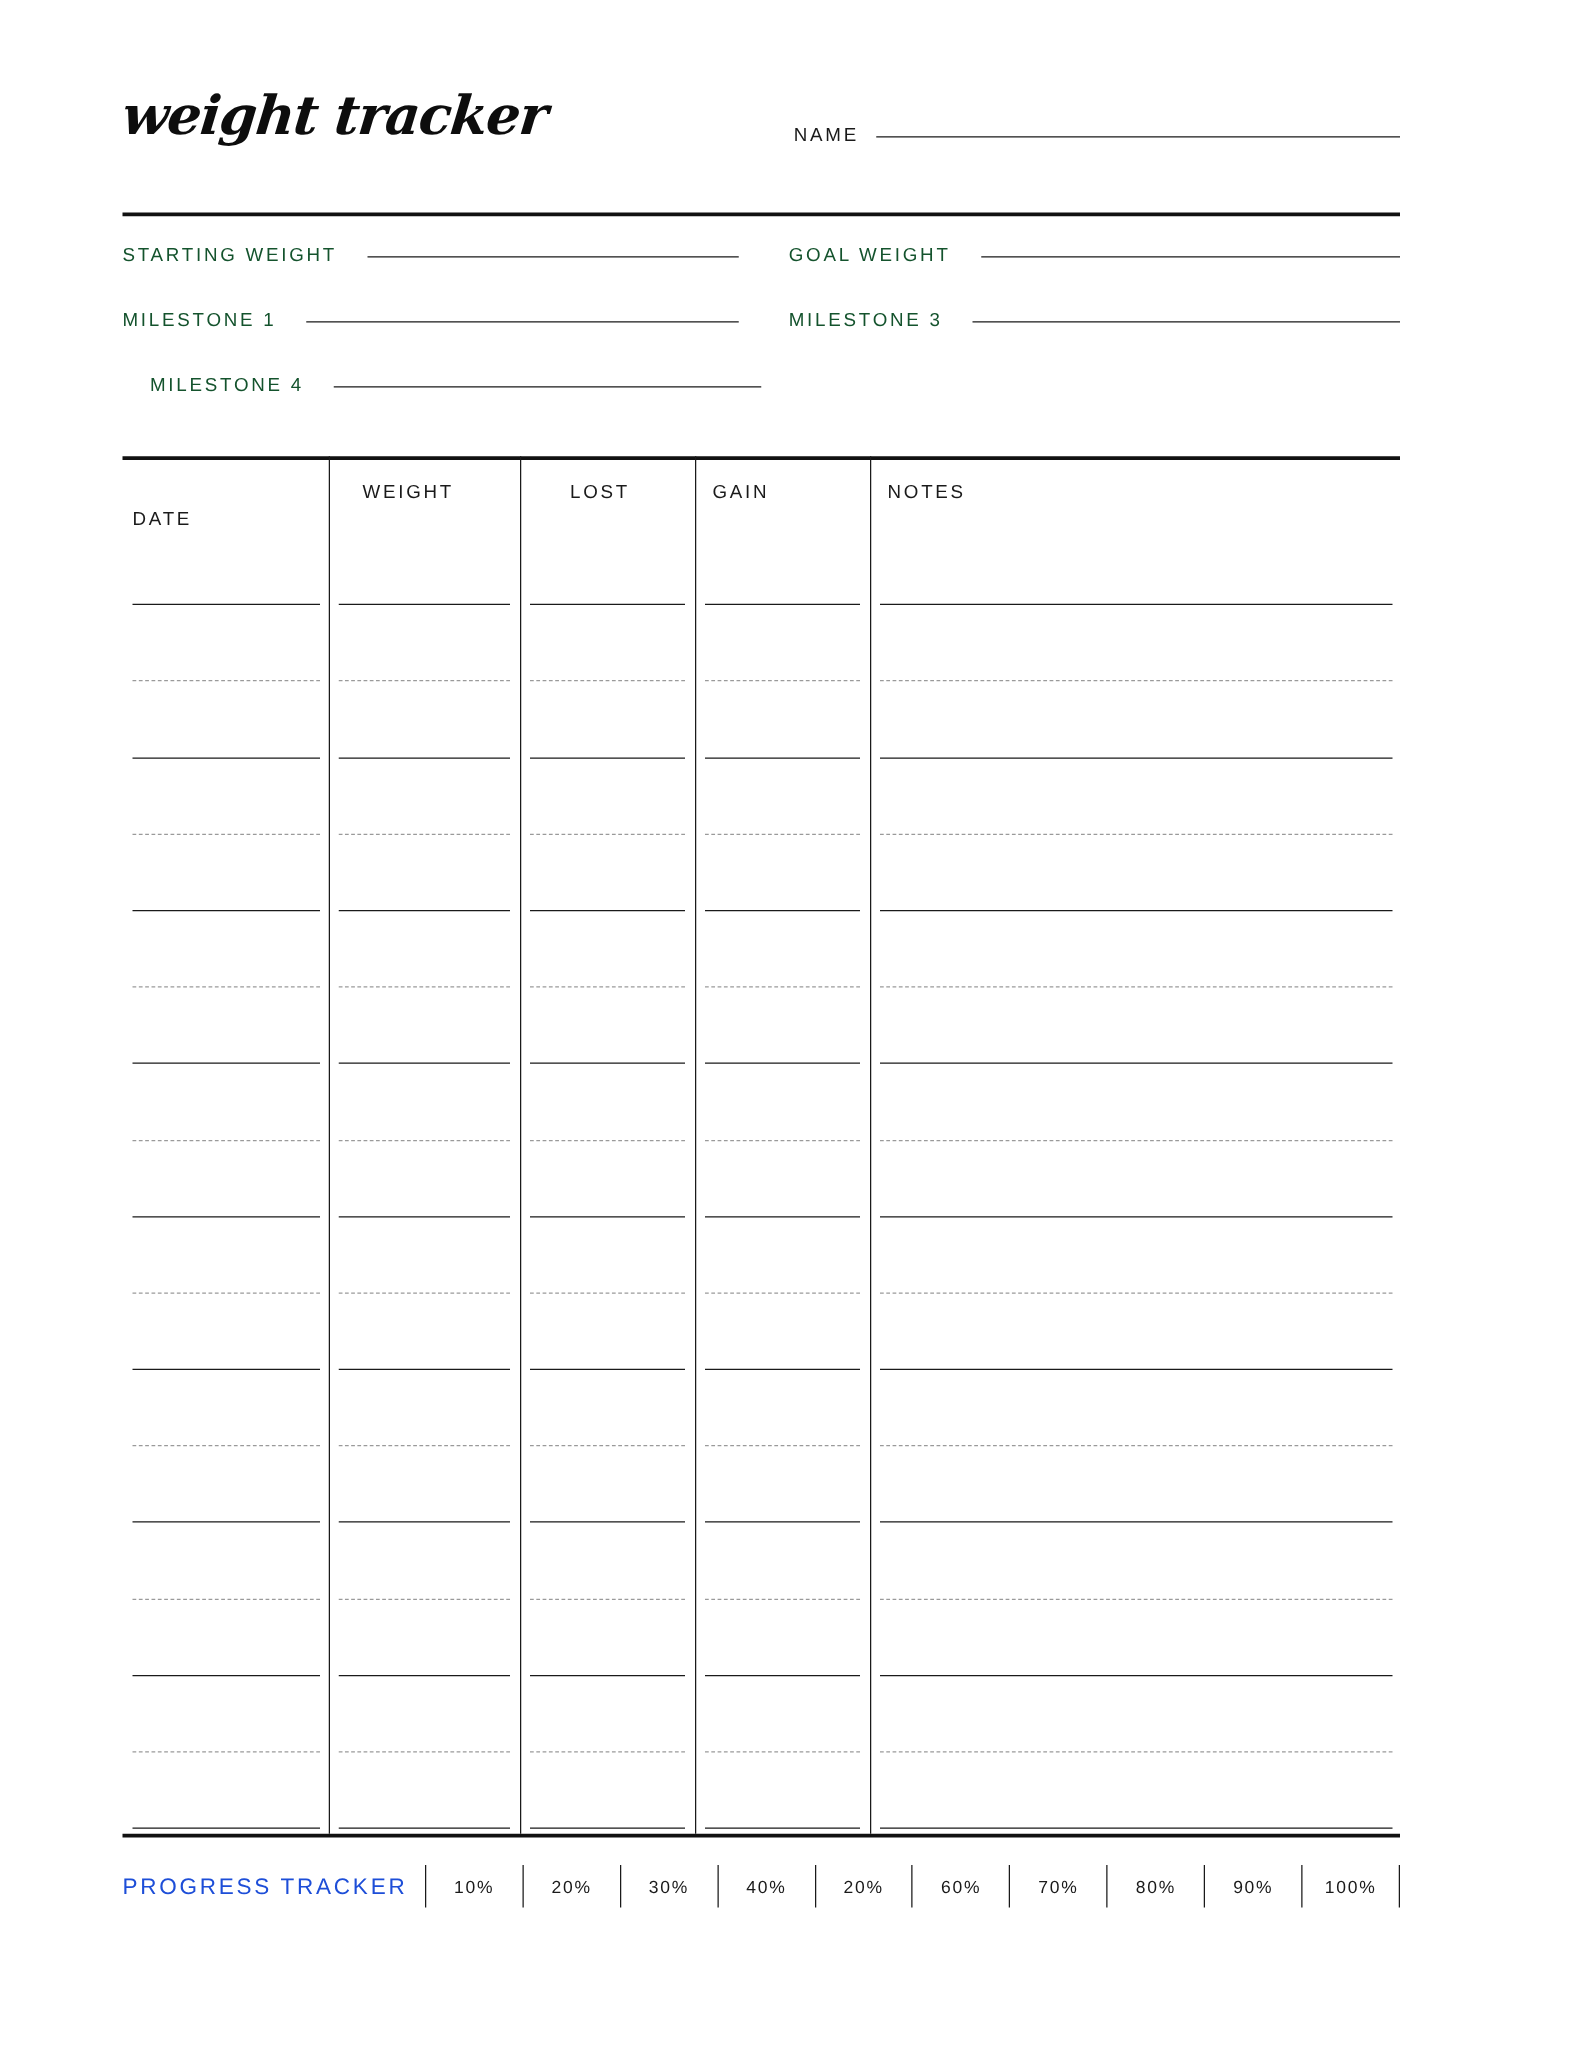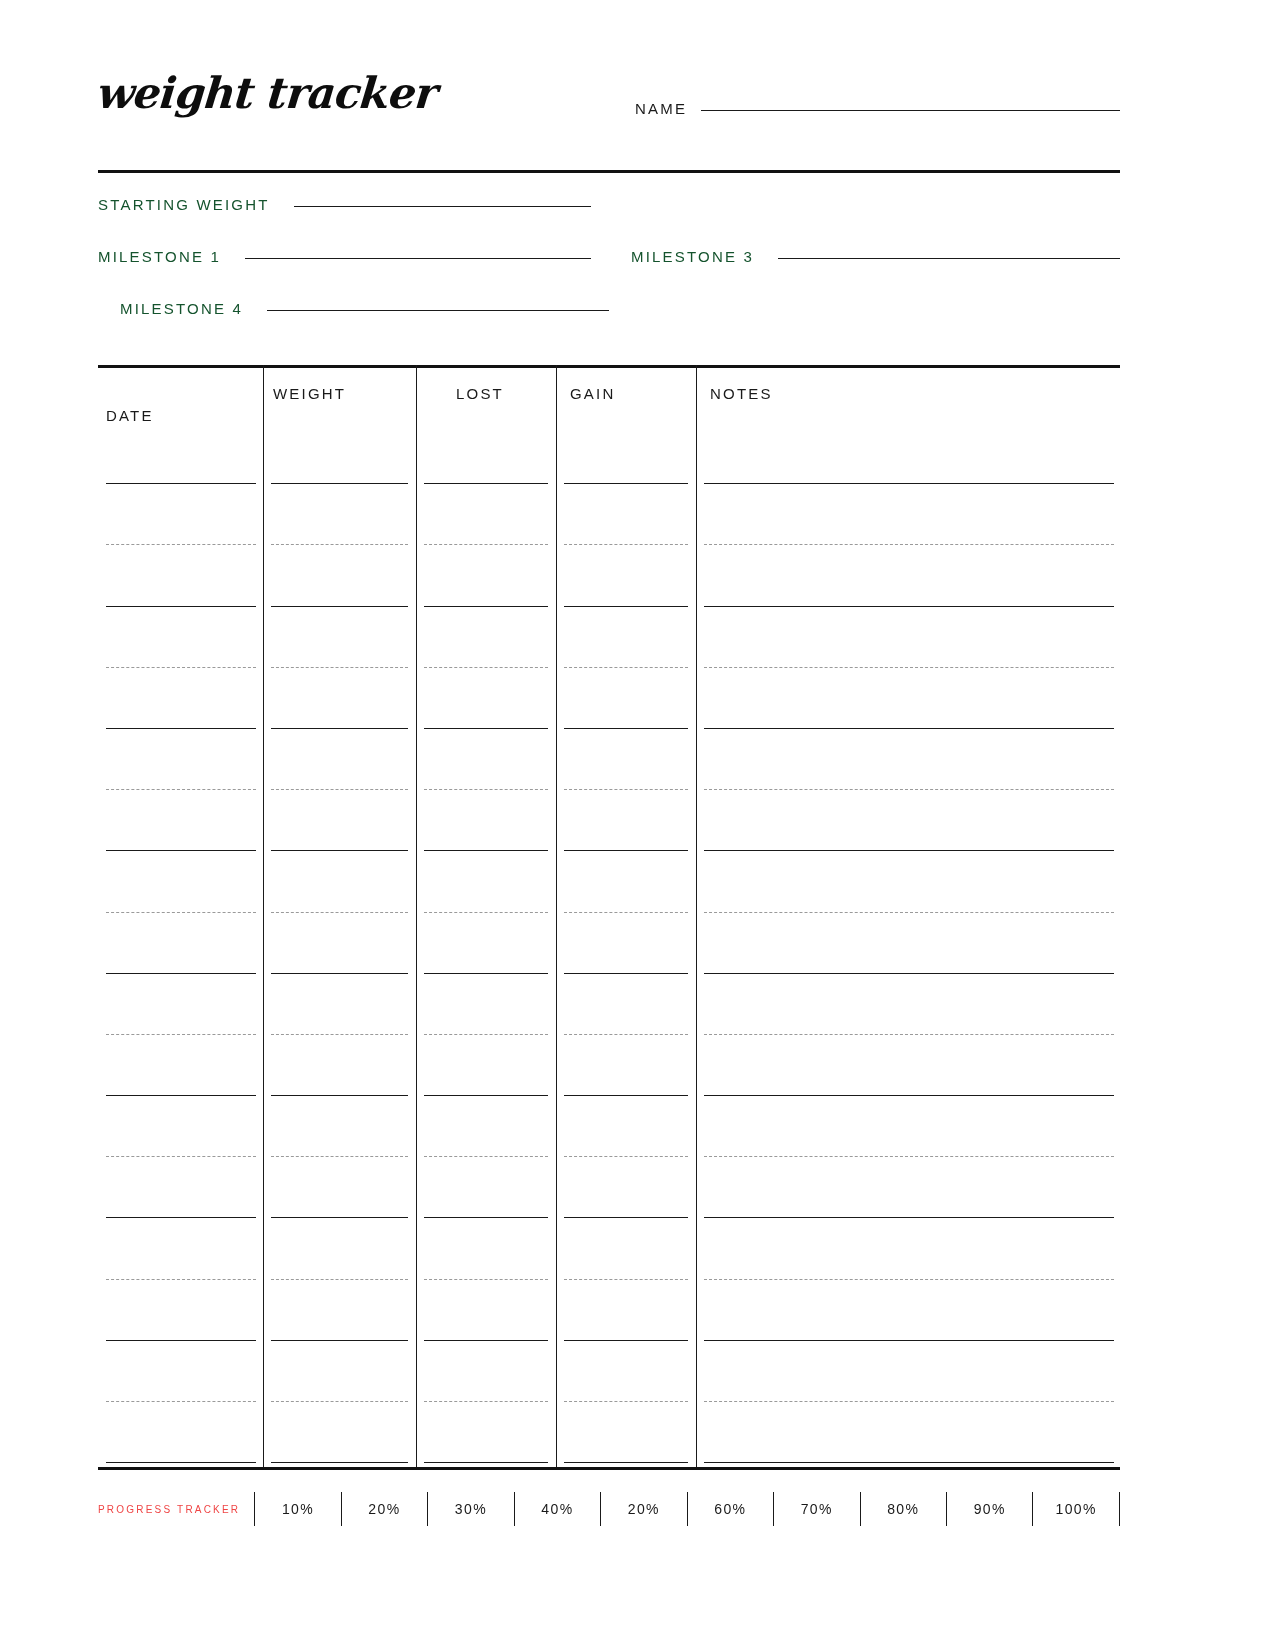--- a/index.html
+++ b/index.html
@@ -166,24 +166,24 @@
   .progress {
     position: absolute;
     left: 98px;
     top: 1487px;
     width: 1022px;
     height: 44px;
     display: flex;
     align-items: center;
   }
   .progress-label {
-    font-size: 10px;
+    font-size: 18px;
     letter-spacing: 2.2px;
     white-space: nowrap;
-    color: #ef4444;
+    color: #1d4ed8;
     padding-right: 14px;
   }
   .progress-cells {
     display: flex;
     flex: 1;
     height: 34px;
     align-items: center;
   }
   .pcell {
     flex: 1;
@@ -213,20 +213,24 @@
 
   <div class="rule-thick" id="rule-top"></div>
 
   <div class="stats">
 
     <div class="stat-row">
       <div class="stat-cell left">
         <span class="stat-label">STARTING WEIGHT</span>
         <span class="stat-rule"></span>
       </div>
+      <div class="stat-cell right">
+        <span class="stat-label">GOAL WEIGHT</span>
+        <span class="stat-rule"></span>
+      </div>
     </div>
 
     <div class="stat-row">
       <div class="stat-cell left">
         <span class="stat-label">MILESTONE 1</span>
         <span class="stat-rule"></span>
       </div>
       <div class="stat-cell right">
         <span class="stat-label">MILESTONE 3</span>
         <span class="stat-rule"></span>
@@ -240,21 +244,21 @@
       </div>
     </div>
 
   </div>
 
   <div class="rule-thick" id="rule-mid"></div>
 
   <div class="table">
     <div class="table-head">
       <div class="col-head" style="left:8px;margin-top:22px;">DATE</div>
-      <div class="col-head" style="left:175px;text-align:right;">WEIGHT</div>
+      <div class="col-head" style="left:192px;text-align:right;">WEIGHT</div>
       <div class="col-head" style="left:330px;margin-left:28px;">LOST</div>
       <div class="col-head" style="left:472px;">GAIN</div>
       <div class="col-head" style="left:612px;">NOTES</div>
     </div>
 
     <div class="vline" style="left:165px;"></div>
     <div class="vline" style="left:318px;"></div>
     <div class="vline" style="left:458px;"></div>
     <div class="vline" style="left:598px;"></div>
 

